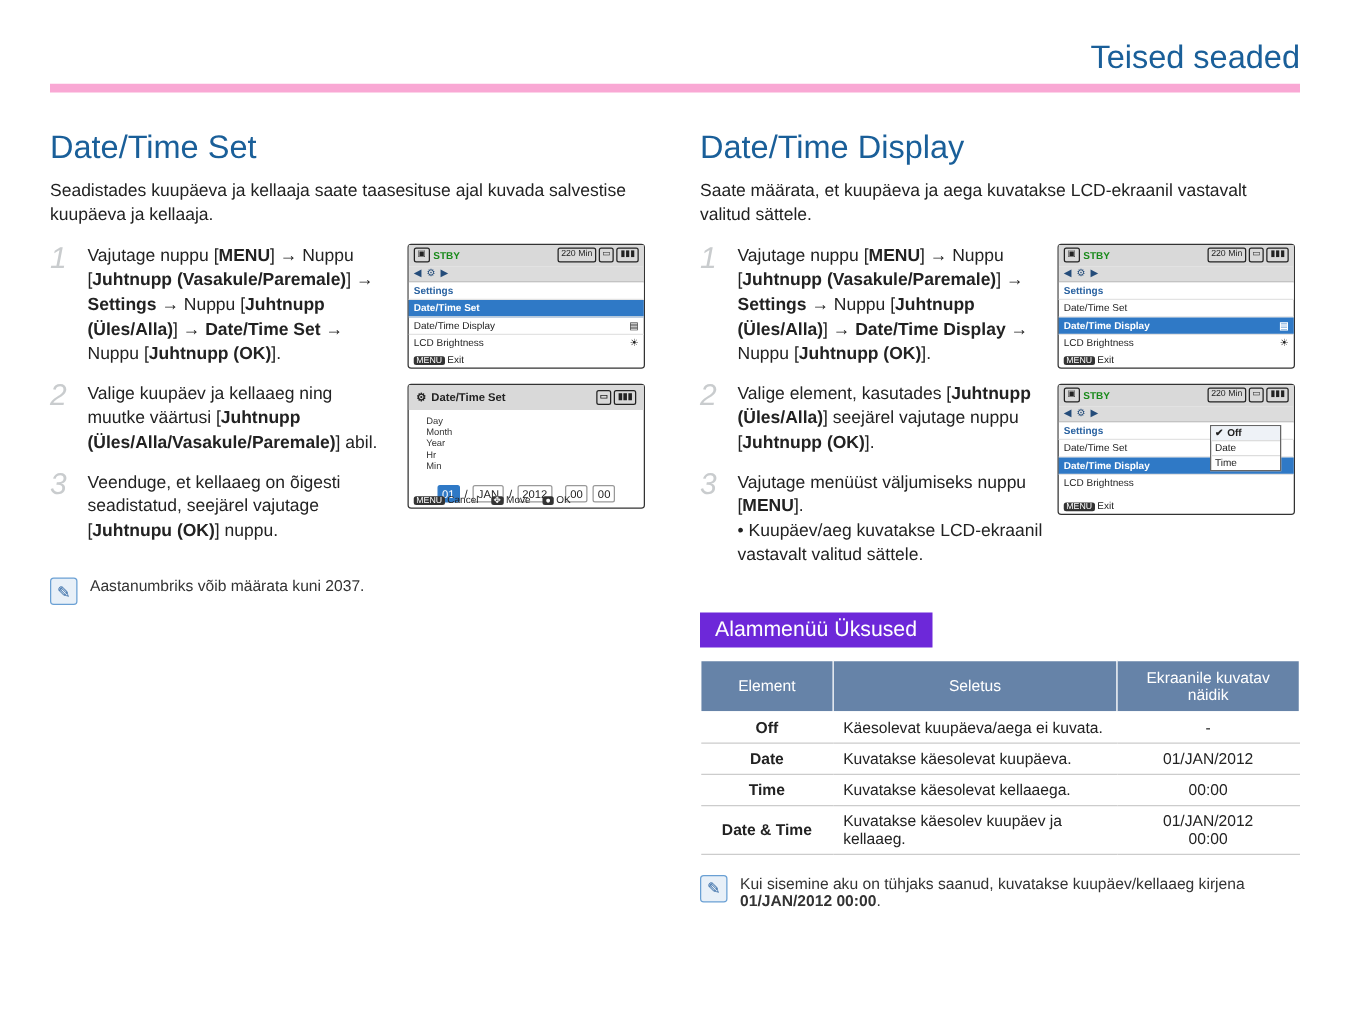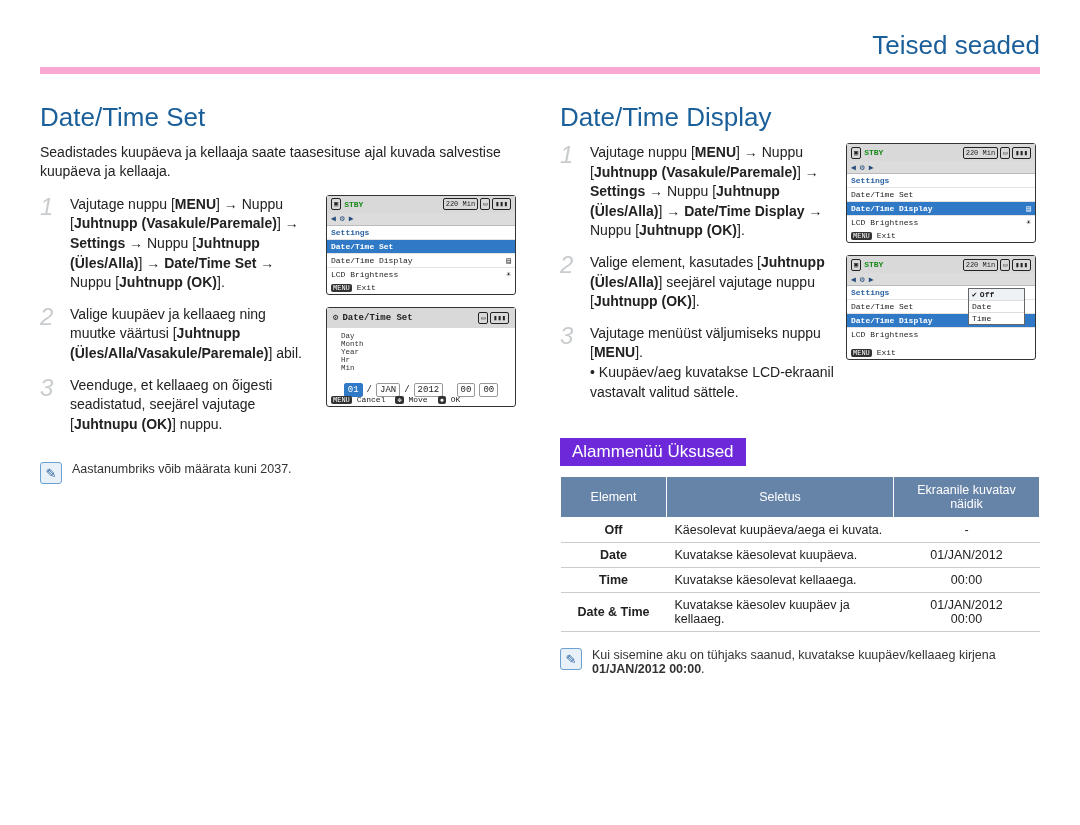--- a/index.html
+++ b/index.html
@@ -36,21 +36,21 @@
   }
   .step-num {
     color: #c9ccce; font-size: 24px; font-style: italic; font-weight: 300;
     width: 20px; flex-shrink: 0; line-height: 1;
   }
   .step-body {
     font-size: 14px; line-height: 1.4; flex: 1;
   }
   .step-body b { font-weight: bold; }
   .lcd-box {
-    width: 194px; flex-shrink: 0; font-family: Liberation Mono, monospace;
+    width: 194px; flex-shrink: 0;
   }
   .lcd {
     width: 190px; height: 100px; border: 1.5px solid #333; border-radius: 3px;
     background: #fff; font-size: 8.5px; position: relative; margin-bottom: 12px;
     box-sizing: border-box;
   }
   .lcd .topbar {
     height: 17px; background: #d9d9d9; display: flex; align-items: center; justify-content: space-between;
     padding: 0 4px; font-size: 8px; color: #222;
   }
@@ -227,20 +227,21 @@
       </div>
 
       <div class="note-row">
         <div class="note-icon">✎</div>
         <div>Aastanumbriks võib määrata kuni 2037.</div>
       </div>
     </div>
 
     <div class="col">
       <h2 class="section">Date/Time Display</h2>
+      <div class="intro">Saate määrata, et kuupäeva ja aega kuvatakse LCD-ekraanil vastavalt valitud sättele.</div>
 
       <div class="proc-block">
         <div class="proc-left">
           <div class="step-row">
             <div class="step-num">1</div>
             <div class="step-body">
               Vajutage nuppu [<b>MENU</b>] → Nuppu [<b>Juhtnupp (Vasakule/Paremale)</b>] → <b>Settings</b> → Nuppu [<b>Juhtnupp (Üles/Alla)</b>] → <b>Date/Time Display</b> → Nuppu [<b>Juhtnupp (OK)</b>].
             </div>
           </div>
           <div class="step-row">

